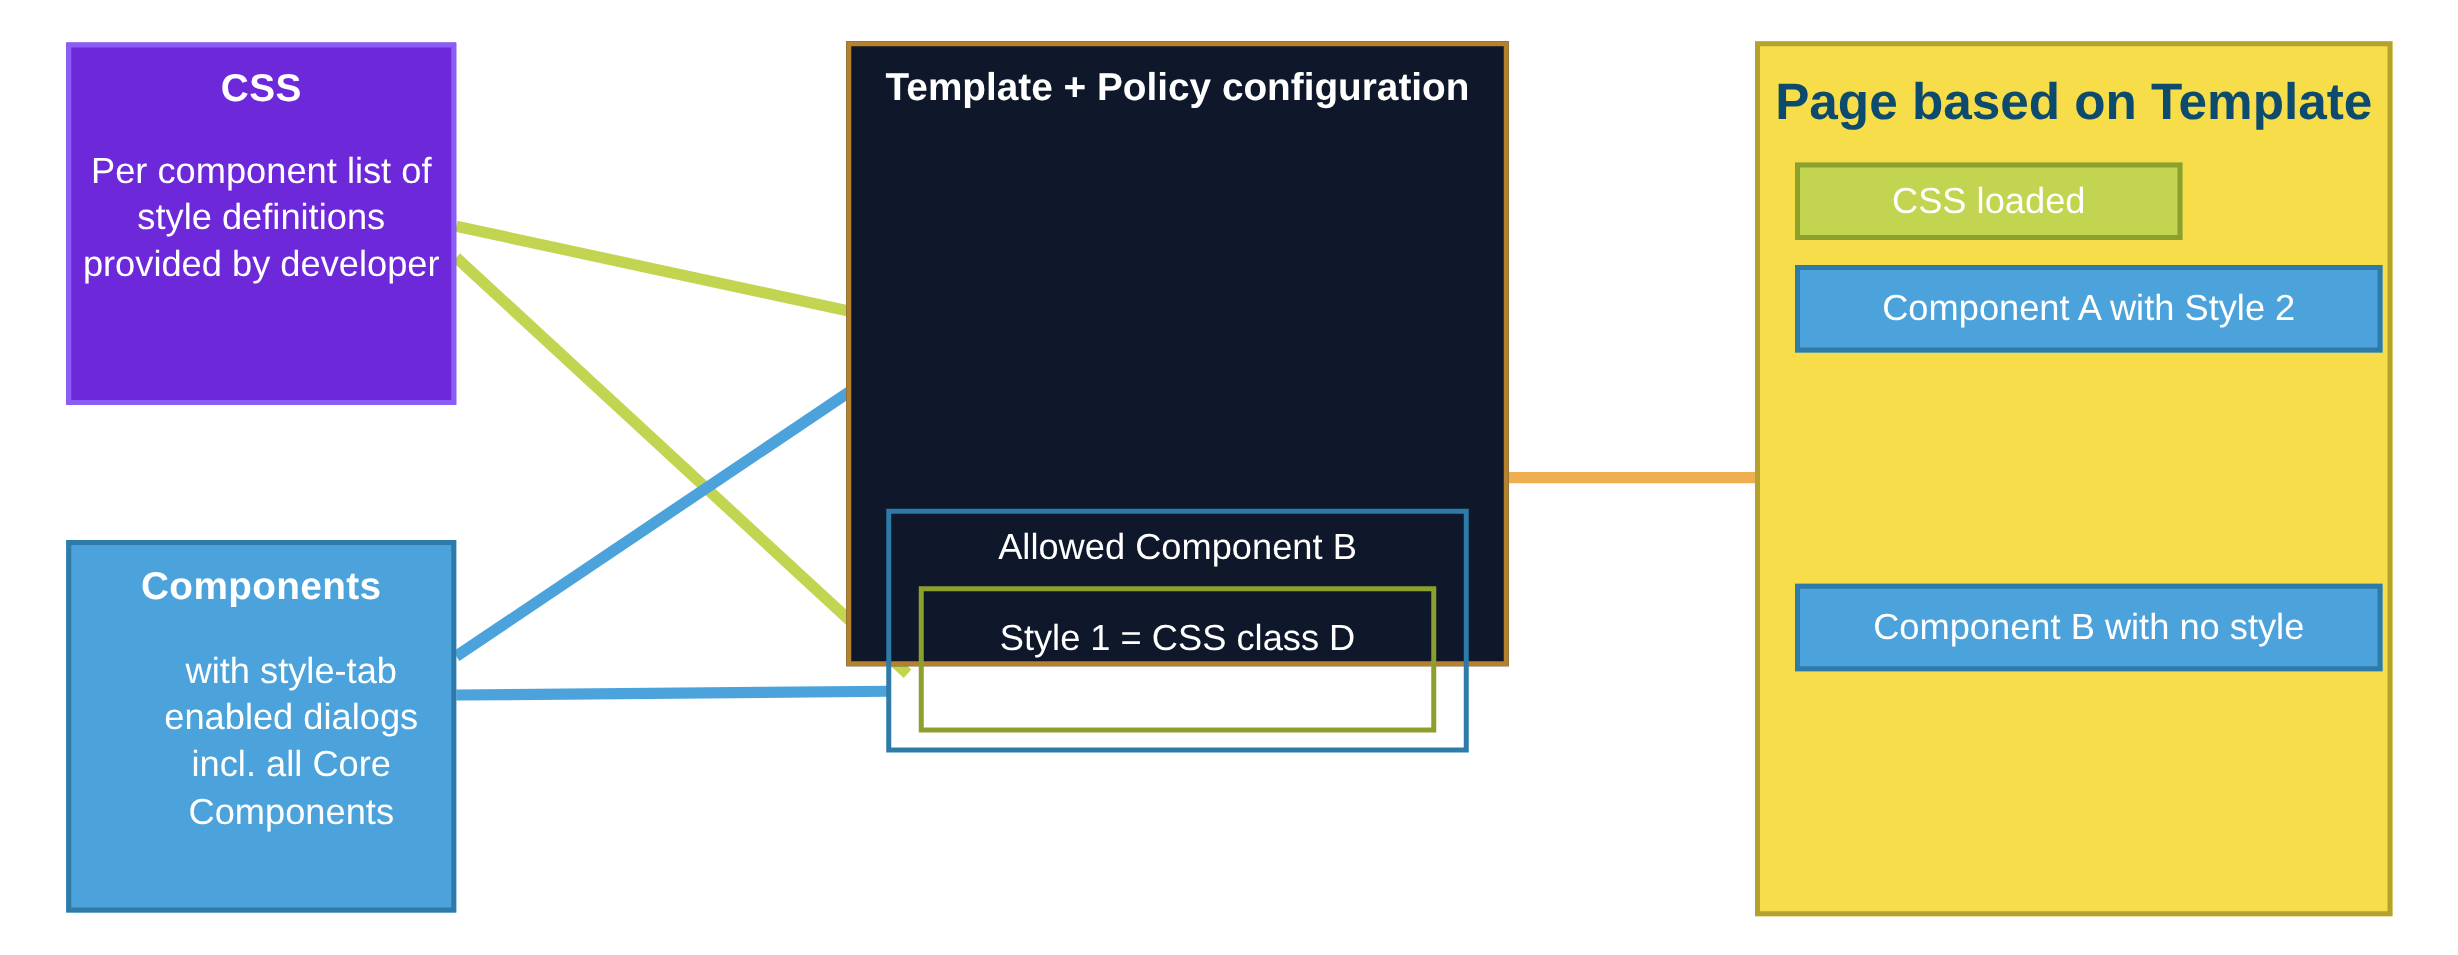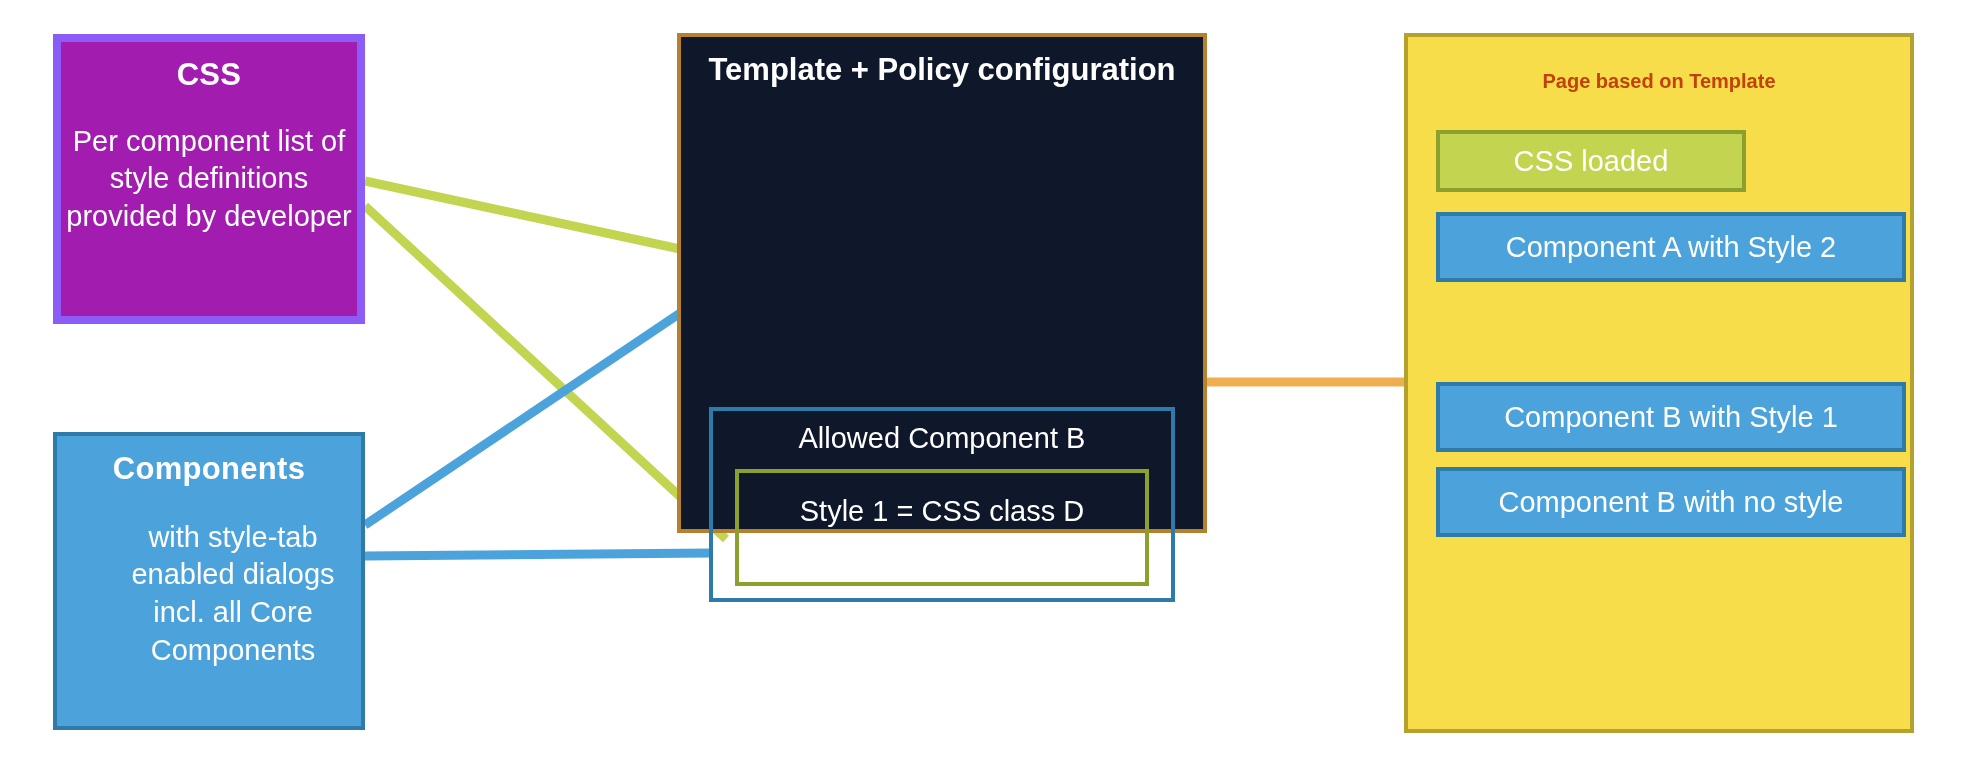--- a/index.html
+++ b/index.html
@@ -25,22 +25,22 @@
     color: #ffffff;
     text-align: center;
   }
 
   
   .css-panel {
     left: 53px;
     top: 34px;
     width: 312px;
     height: 290px;
-    background: #a21caf;
-    border: 8px solid #8b5cf6;
+    background: #6d28d9;
+    border: 4px solid #8b5cf6;
     padding-top: 14px;
   }
   .css-title {
     font-size: 31px;
     font-weight: bold;
     line-height: 1.25;
     letter-spacing: 0.3px;
   }
   .css-body {
     margin-top: 28px;
@@ -124,25 +124,25 @@
   
   .page-panel {
     left: 1404px;
     top: 33px;
     width: 510px;
     height: 700px;
     background: #F7DD49;
     border: 4px solid #B5A12E;
   }
   .page-title {
-    margin-top: 32px;
-    font-size: 20px;
-    font-weight: bold;
-    line-height: 1.25;
-    color: #c2410c;
+    margin-top: 19px;
+    font-size: 41px;
+    font-weight: bold;
+    line-height: 1.25;
+    color: #0c4a6e;
   }
   .css-loaded {
     position: absolute;
     left: 28px;
     top: 93px;
     width: 310px;
     height: 62px;
     box-sizing: border-box;
     background: #C3D451;
     border: 4px solid #8CA02E;
@@ -216,17 +216,16 @@
       </div>
     </div>
   </div>
 
   <div class="panel page-panel">
     <div class="page-title">Page based on Template</div>
 
     <div class="css-loaded">CSS loaded</div>
 
     <div class="page-component i0">Component A with Style 2</div>
-    <div class="page-component i2">Component B with Style 1</div>
     <div class="page-component i3">Component B with no style</div>
   </div>
 
 </div>
 
 </body></html>

